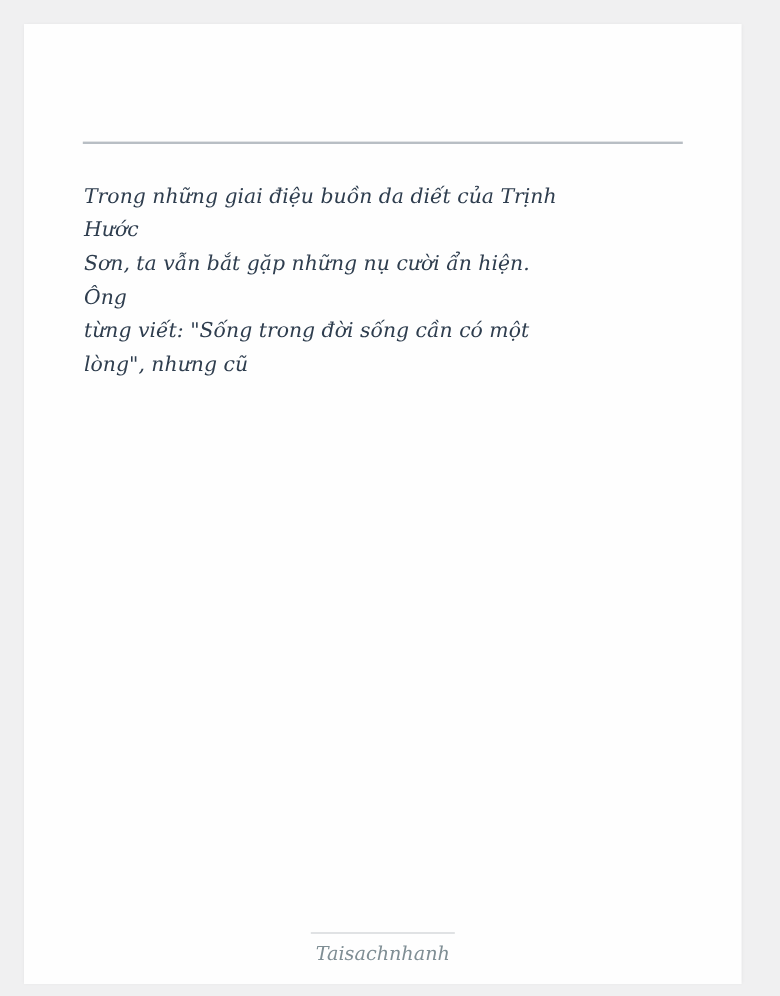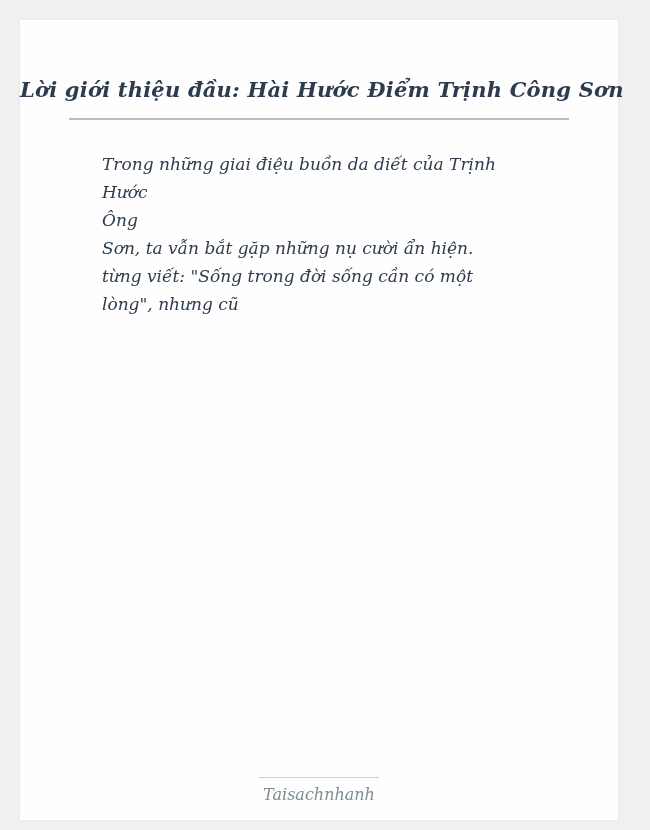--- a/index.html
+++ b/index.html
@@ -46,21 +46,20 @@
     top: 130px;
     left: 50px;
     right: 40px;
     font-style: italic;
     font-size: 17px;
     line-height: 28px;
     color: #2e3d4e;
   }
   .body-text .line {
     white-space: nowrap;
-    margin-left: 32px;
   }
   .page-footer {
     position: absolute;
     top: 757px;
     left: 0;
     right: 0;
     text-align: center;
   }
   .footer-rule {
     width: 120px;
@@ -72,29 +71,28 @@
     font-style: italic;
     font-size: 16px;
     color: #7f8e94;
   }
 </style>
 </head>
 <body>
 
 <div class="page">
 
-  <div class="doc-title">Lời giới thiệu đầu: Hài Hước Điểm Trịnh Công Sơn</div>
 
   <div class="title-rule"></div>
 
   <div class="body-text">
     <div class="line">Trong những giai điệu buồn da diết của Trịnh</div>
     <div class="line">Hước</div>
+    <div class="line">Sơn, ta vẫn bắt gặp những nụ cười ẩn hiện.</div>
     <div class="line">Ông</div>
-    <div class="line">Sơn, ta vẫn bắt gặp những nụ cười ẩn hiện.</div>
     <div class="line">từng viết: "Sống trong đời sống cần có một</div>
     <div class="line">lòng", nhưng cũ</div>
   </div>
 
   <div class="page-footer">
     <div class="footer-rule"></div>
     <div class="footer-text">Taisachnhanh</div>
   </div>
 
 </div>

